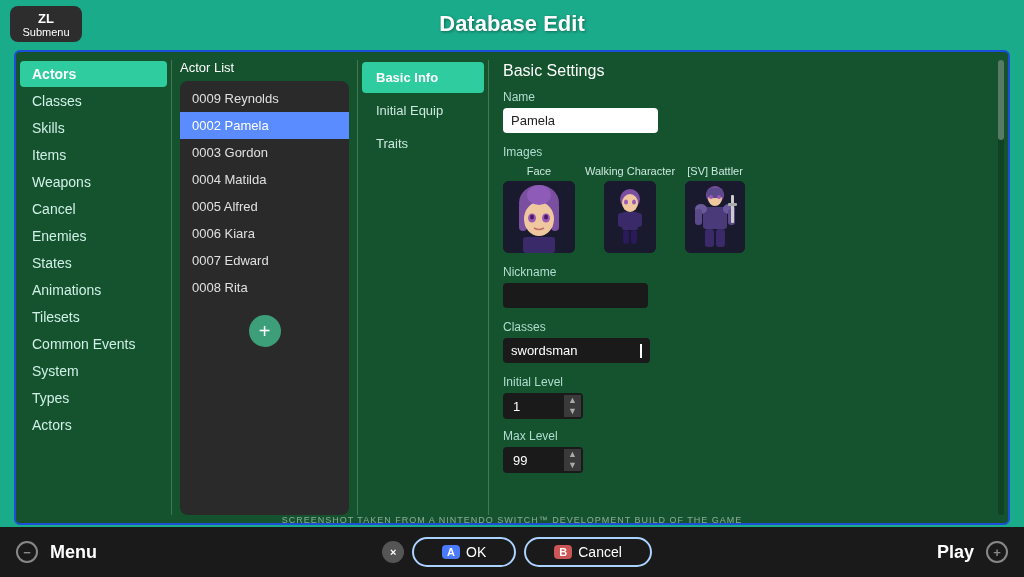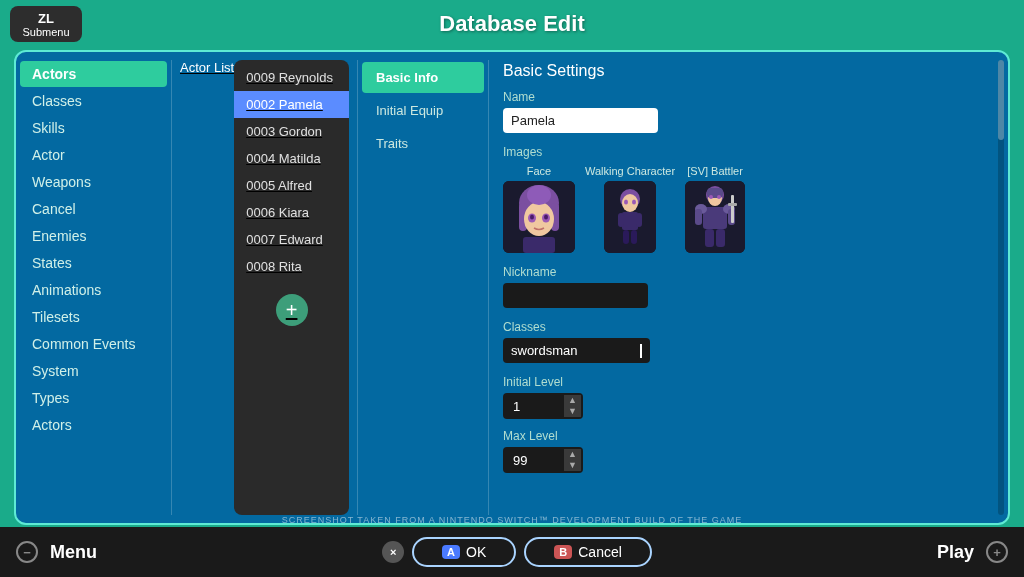--- a/index.html
+++ b/index.html
@@ -47,23 +47,23 @@
       text-shadow: 1px 1px 3px rgba(0,0,0,0.4);
     }
 
     
     .main-container {
       position: absolute;
       top: 50px;
       left: 14px;
       right: 14px;
       bottom: 52px;
-      background: #0369a1;
-      border-radius: 12px;
-      border: 2px solid #5eead4;
+      background: #14532d;
+      border-radius: 6px;
+      border: 2px solid #1d4ed8;
       display: flex;
       overflow: hidden;
     }
 
     
     .sidebar {
       width: 155px;
       padding: 8px 0;
       flex-shrink: 0;
       overflow-y: auto;
@@ -88,22 +88,21 @@
       background: rgba(255,255,255,0.2);
       margin: 8px 0;
     }
 
     
     .actor-list-col {
       width: 185px;
       flex-shrink: 0;
       padding: 8px;
       display: flex;
-      flex-direction: row;
-      text-decoration: underline;
+      flex-direction: column;
     }
     .actor-list-label {
       color: white;
       font-size: 13px;
       margin-bottom: 6px;
       font-weight: 500;
     }
     .actor-list-box {
       background: #2a2a2a;
       border-radius: 8px;
@@ -423,21 +422,21 @@
   </div>
   <span class="page-title">Database Edit</span>
 </div>
 
 <div class="main-container">
 
   <div class="sidebar">
     <div class="sidebar-item active">Actors</div>
     <div class="sidebar-item">Classes</div>
     <div class="sidebar-item">Skills</div>
-    <div class="sidebar-item">Actor</div>
+    <div class="sidebar-item">Items</div>
     <div class="sidebar-item">Weapons</div>
     <div class="sidebar-item">Cancel</div>
     <div class="sidebar-item">Enemies</div>
     <div class="sidebar-item">States</div>
     <div class="sidebar-item">Animations</div>
     <div class="sidebar-item">Tilesets</div>
     <div class="sidebar-item">Common Events</div>
     <div class="sidebar-item">System</div>
     <div class="sidebar-item">Types</div>
     <div class="sidebar-item">Actors</div>

